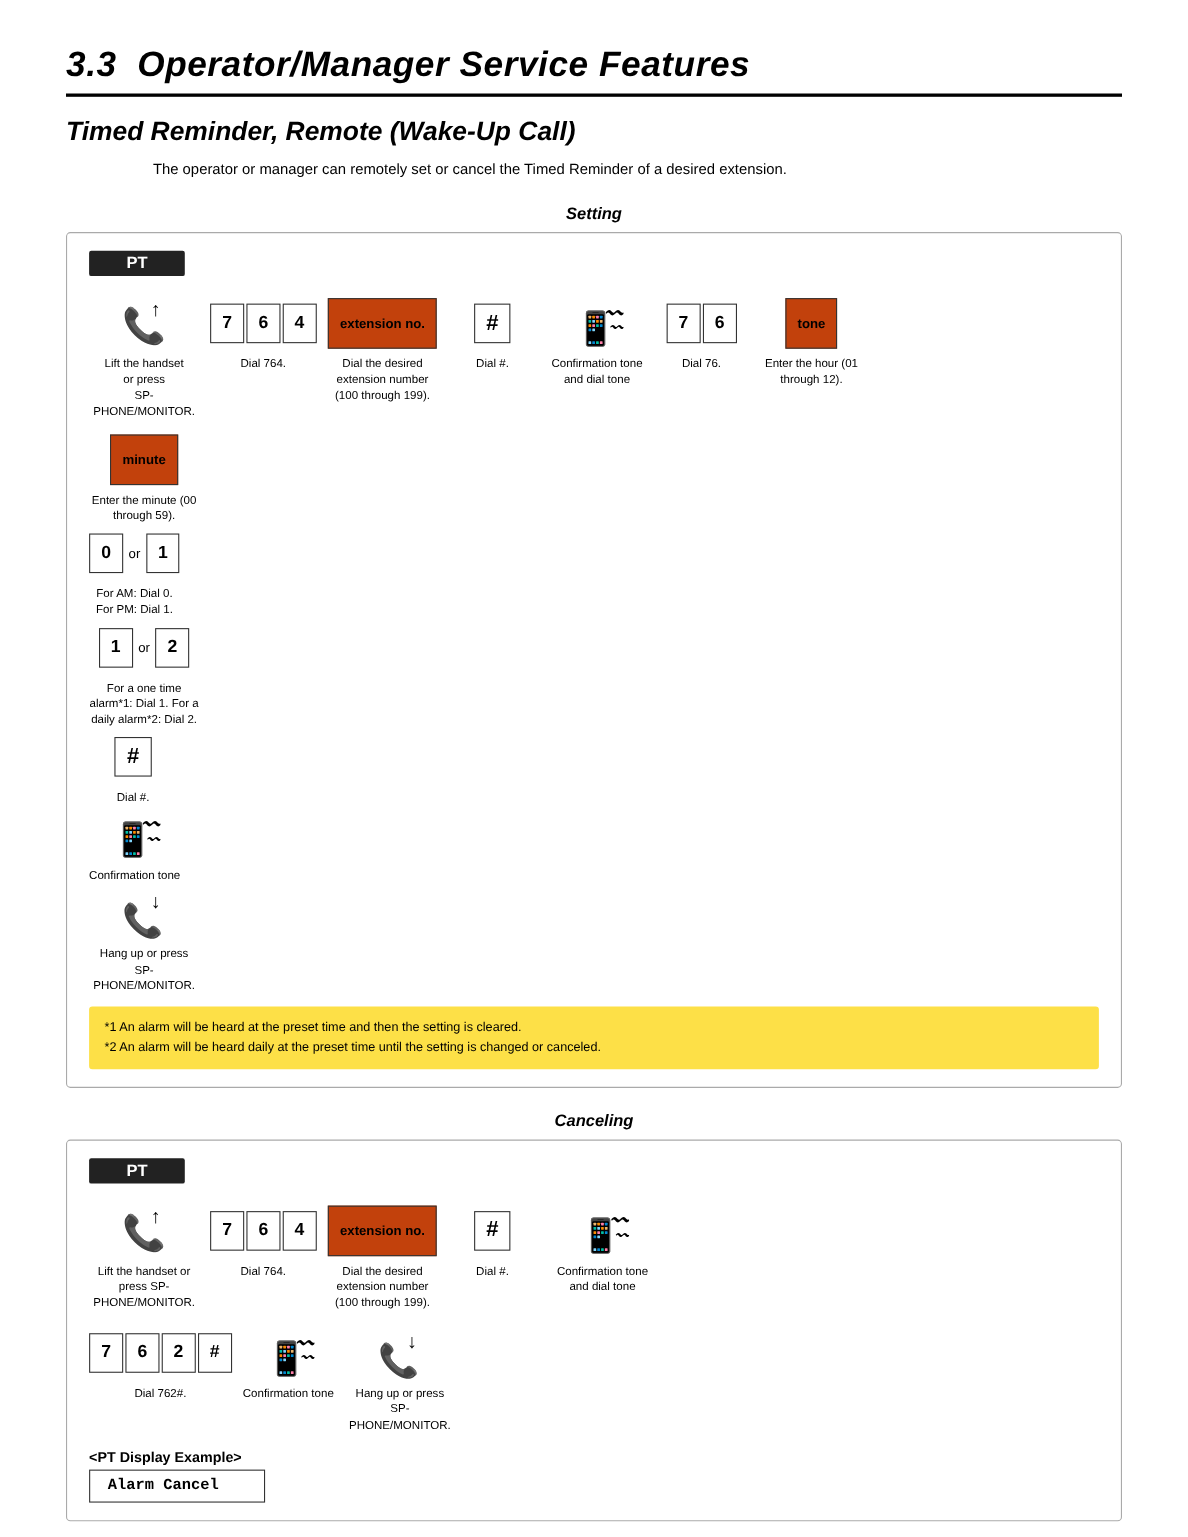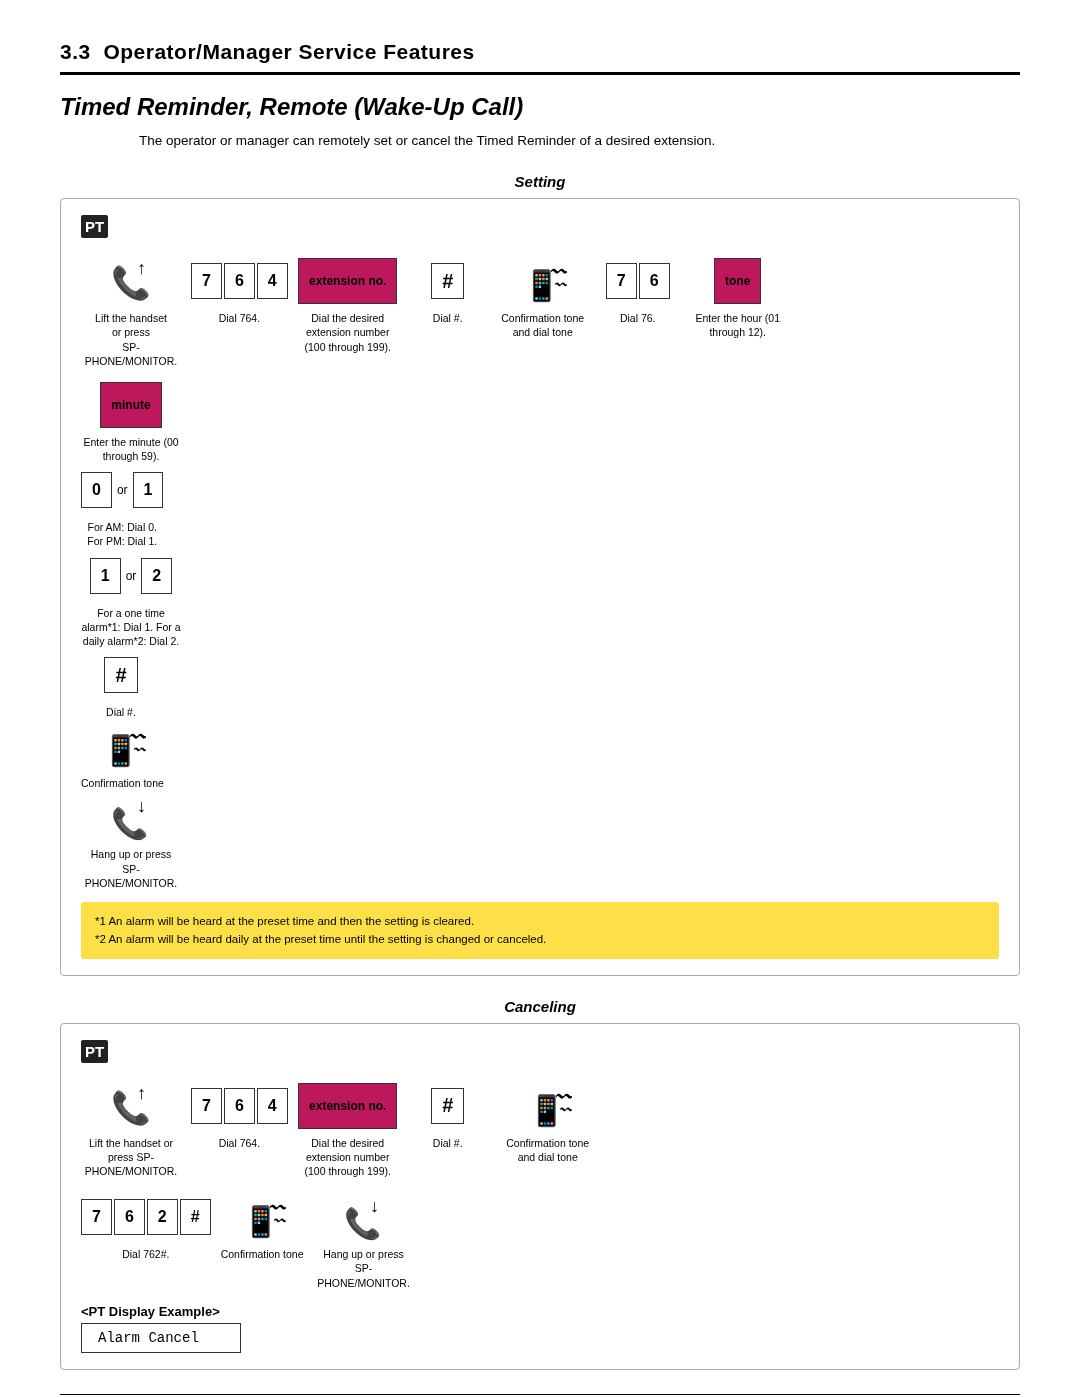--- a/index.html
+++ b/index.html
@@ -6,21 +6,22 @@
     body {
       background: #fff;
       font-family: Arial, sans-serif;
       font-size: 13px;
       color: #000;
       width: 1080px;
       min-height: 1397px;
       padding: 40px 60px 40px 60px;
     }
     .chapter-title {
-      font-size: 21px;
+      font-size: 32px;
+      font-style: italic;
       font-weight: bold;
       margin-bottom: 8px;
       letter-spacing: 0.5px;
     }
     .chapter-divider {
       border: none;
       border-top: 3px solid #000;
       margin-bottom: 18px;
     }
     .section-title {
@@ -48,21 +49,21 @@
       padding: 16px 20px 16px 20px;
       margin-bottom: 22px;
       background: #fff;
       position: relative;
     }
     .pt-label {
       background: #222;
       color: #fff;
       font-weight: bold;
       font-size: 15px;
-      padding: 3px 4px;
+      padding: 3px 34px;
       display: inline-block;
       margin-bottom: 16px;
       border-radius: 2px;
     }
     .step-row {
       display: flex;
       align-items: flex-start;
       gap: 0px;
       margin-bottom: 10px;
       flex-wrap: wrap;
@@ -107,21 +108,21 @@
       display: flex;
       align-items: center;
       gap: 2px;
     }
     .key-label-box {
       border: 1.5px solid #333;
       padding: 22px 10px;
       font-size: 12px;
       font-weight: bold;
       text-align: center;
-      background: #be185d;
+      background: #c2410c;
       height: 32px;
       display: inline-flex;
       align-items: center;
       justify-content: center;
     }
     .or-text {
       font-size: 12px;
       margin: 0 3px;
       display: flex;
       align-items: center;
@@ -143,20 +144,21 @@
       margin-bottom: 4px;
     }
     .display-screen {
       border: 1.5px solid #333;
       padding: 6px 16px;
       font-family: 'Courier New', monospace;
       font-size: 14px;
       display: inline-block;
       background: #fff;
       min-width: 160px;
+      font-weight: bold;
     }
     .footer-row {
       display: flex;
       justify-content: space-between;
       align-items: flex-end;
       border-top: 1.5px solid #000;
       margin-top: 24px;
       padding-top: 8px;
     }
     .footer-left {

